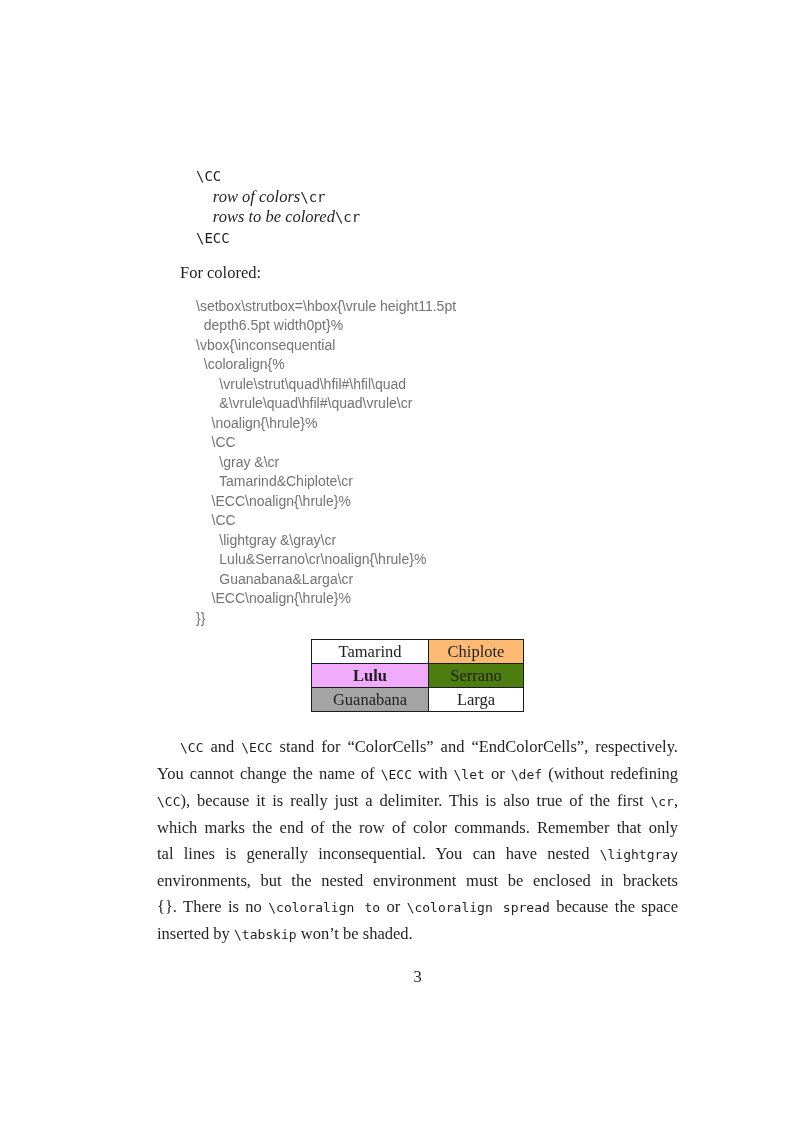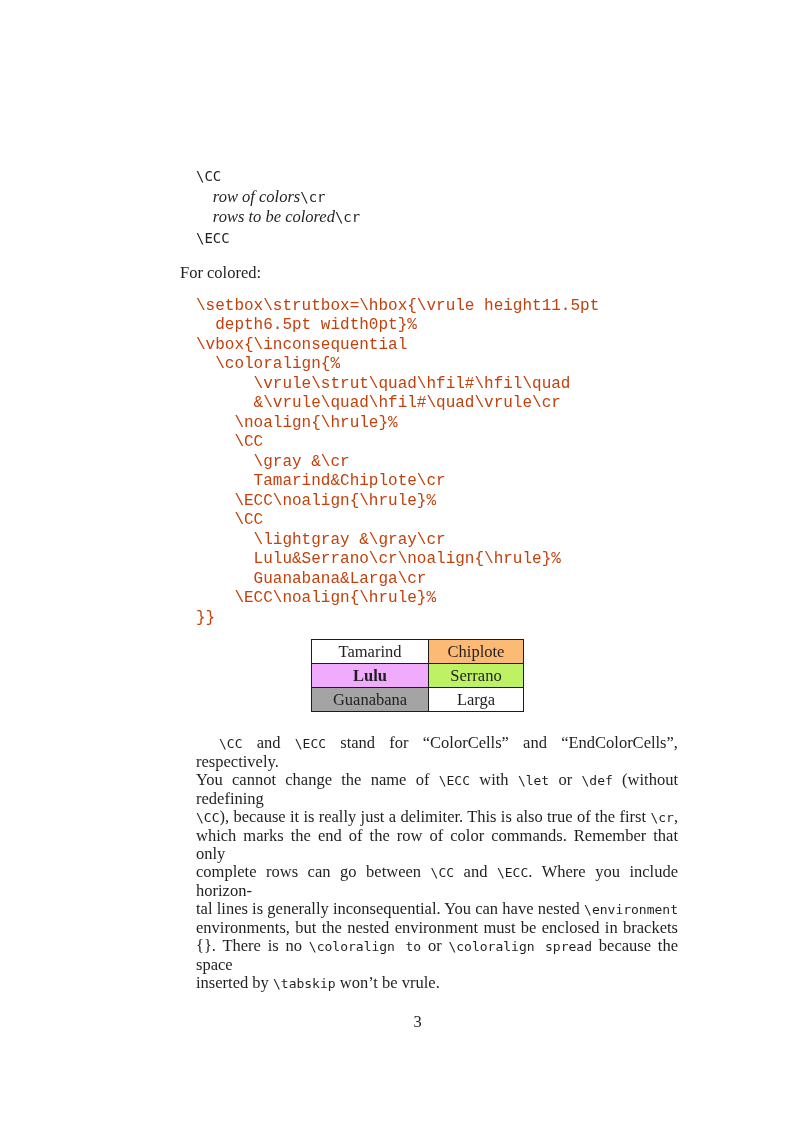--- a/index.html
+++ b/index.html
@@ -23,42 +23,42 @@
   .syntax .line { white-space: pre-wrap; }
   .tt { font-family: "DejaVu Sans Mono", "Liberation Mono", monospace; font-size: 13px; white-space: pre-wrap; }
   .syntax .tt { font-size: 14px; }
   .it { font-style: italic; }
   
   .intro { margin-top: 15px; font-size: 16.5px; line-height: 19.5px; text-indent: 23px; }
   
   .code {
     margin-top: 14px;
     margin-left: 39px;
-    font-family: Liberation Mono, monospace;
-    font-size: 16px;
+    font-family: Liberation Sans, sans-serif;
+    font-size: 14px;
     line-height: 19.5px;
-    color: #c2410c;
+    color: #737373;
   }
   .code-line { white-space: pre; }
   
   .ctable { border-collapse: collapse; margin: 11px auto 0 auto; }
   .ctable td {
     border: 1.5px solid #1c1c1c;
     text-align: center;
     vertical-align: middle;
     font-size: 16.5px;
     height: 23px;
     padding: 0 6px;
     background: #ffffff;
   }
   .ctable td.c1 { width: 104px; }
   .ctable td.c2 { width: 82px; }
   
   .para { margin-top: 22px; font-size: 16.5px; }
-  .pline { text-align: justify; text-align-last: justify; line-height: 18px; margin-left: 39px; }
+  .pline { text-align: justify; text-align-last: justify; line-height: 26px; }
   .pline.first { text-indent: 23px; }
   .pline.last { text-align-last: left; }
   
   .page-num { margin-top: 19px; text-align: center; font-size: 16.5px; }
 </style>
 </head>
 <body>
 
 <div class="page">
   <div class="content">
@@ -93,37 +93,36 @@
       </div>
 
     <table class="ctable">
       <tbody>
         <tr>
           <td class="c1" style="background-color: rgb(255, 255, 255);">Tamarind</td>
           <td class="c2" style="background-color: #fdba74;">Chiplote</td>
         </tr>
         <tr>
           <td class="c1" style="background-color: #f0abfc; font-weight: bold;">Lulu</td>
-          <td class="c2" style="background-color: #bef264;">Serrano</td>
+          <td class="c2" style="background-color: #4d7c0f;">Serrano</td>
         </tr>
         <tr>
           <td class="c1" style="background-color: rgb(164, 164, 164); margin-left: 36px;">Guanabana</td>
           <td class="c2" style="background-color: rgb(255, 255, 255);">Larga</td>
         </tr>
       </tbody>
     </table>
 
     <div class="para">
       <div class="pline first"><span class="tt">\CC</span><span class="rm"> and </span><span class="tt">\ECC</span><span class="rm"> stand for “ColorCells” and “EndColorCells”, respectively.</span></div>
       <div class="pline"><span class="rm">You cannot change the name of </span><span class="tt">\ECC</span><span class="rm"> with </span><span class="tt">\let</span><span class="rm"> or </span><span class="tt">\def</span><span class="rm"> (without redefining</span></div>
       <div class="pline"><span class="tt">\CC</span><span class="rm">), because it is really just a delimiter. This is also true of the first </span><span class="tt">\cr</span><span class="rm">,</span></div>
       <div class="pline"><span class="rm">which marks the end of the row of color commands. Remember that only</span></div>
-      <div class="pline"><span class="rm">complete rows can go between </span><span class="tt">\CC</span><span class="rm"> and </span><span class="tt">\ECC</span><span class="rm">. Where you include horizon-</span></div>
-      <div class="pline"><span class="rm">tal lines is generally inconsequential. You can have nested </span><span class="tt">\environment</span></div>
+      <div class="pline"><span class="rm">tal lines is generally inconsequential. You can have nested </span><span class="tt">\lightgray</span></div>
       <div class="pline"><span class="rm">environments, but the nested environment must be enclosed in brackets</span></div>
       <div class="pline"><span class="rm">{}. There is no </span><span class="tt">\coloralign to</span><span class="rm"> or </span><span class="tt">\coloralign spread</span><span class="rm"> because the space</span></div>
-      <div class="pline last"><span class="rm">inserted by </span><span class="tt">\tabskip</span><span class="rm"> won’t be vrule.</span></div>
+      <div class="pline last"><span class="rm">inserted by </span><span class="tt">\tabskip</span><span class="rm"> won’t be shaded.</span></div>
     </div>
 
     <div class="page-num">3</div>
 
   </div>
 </div>
 
 </body></html>

